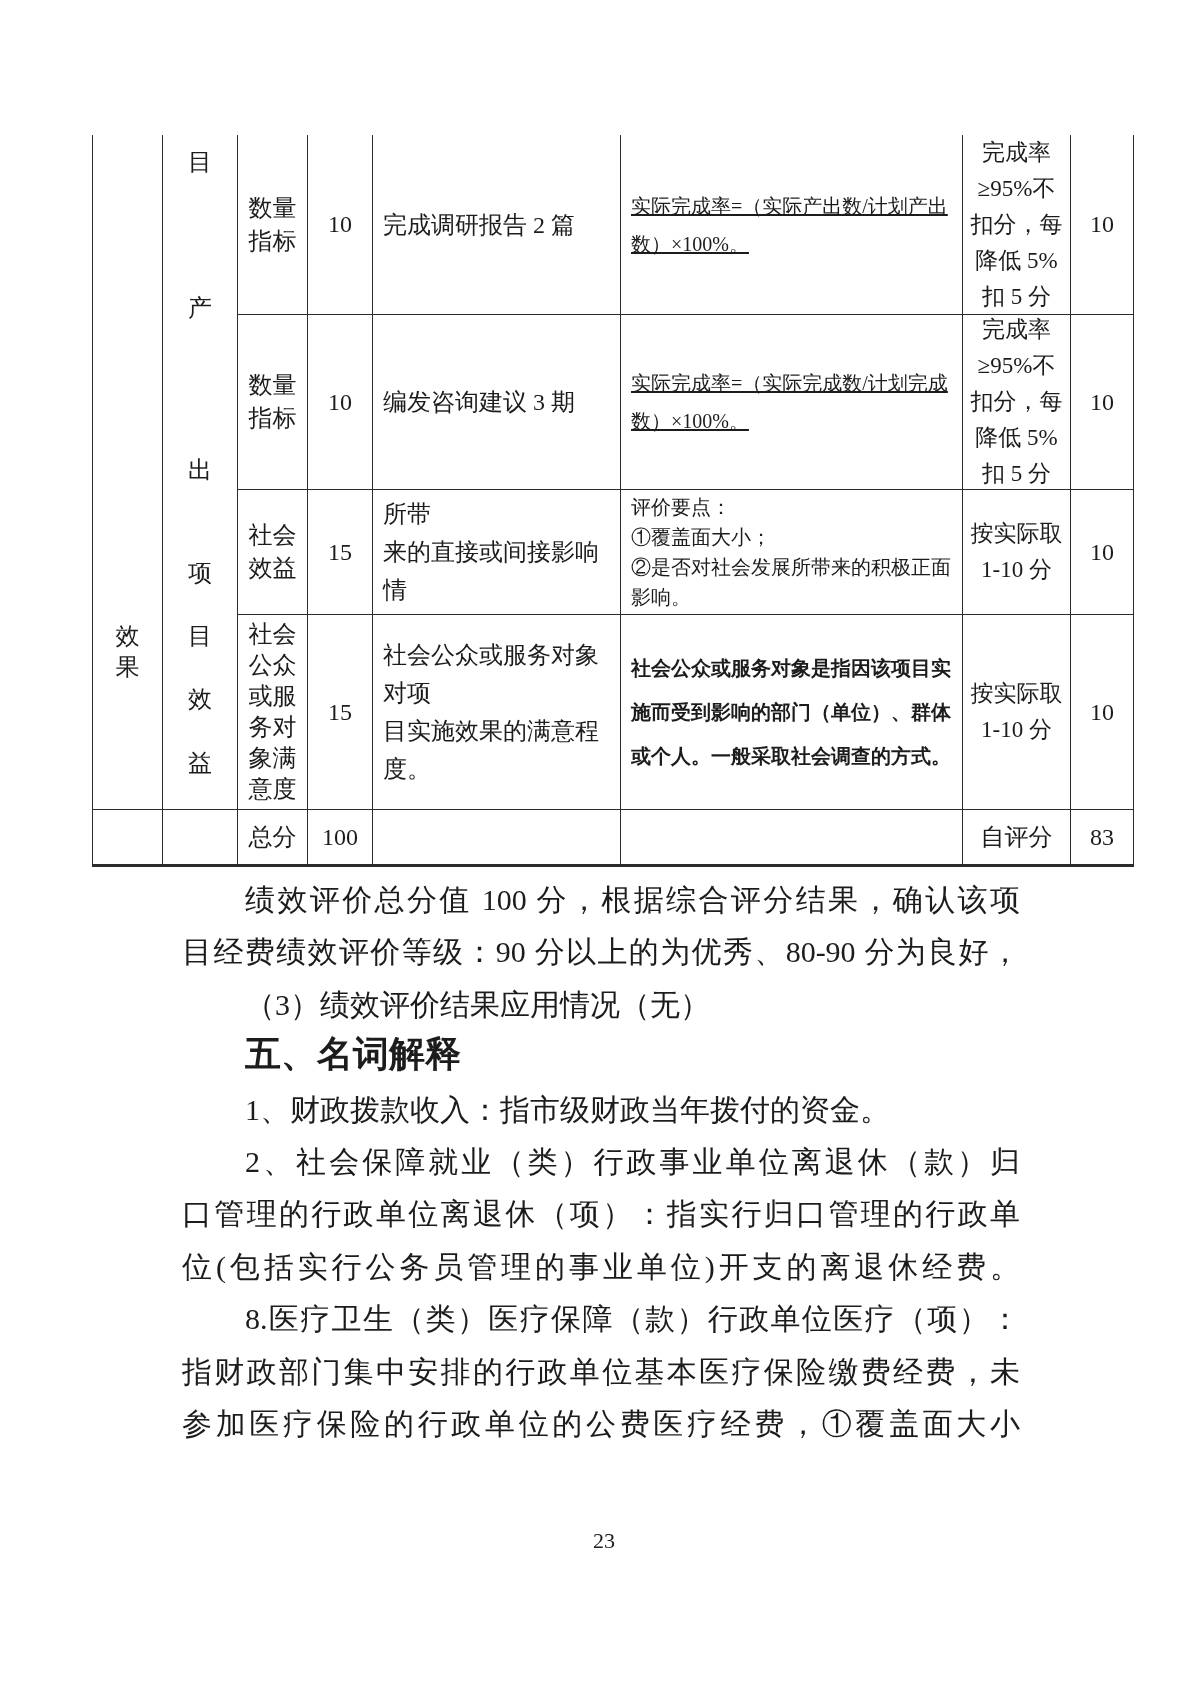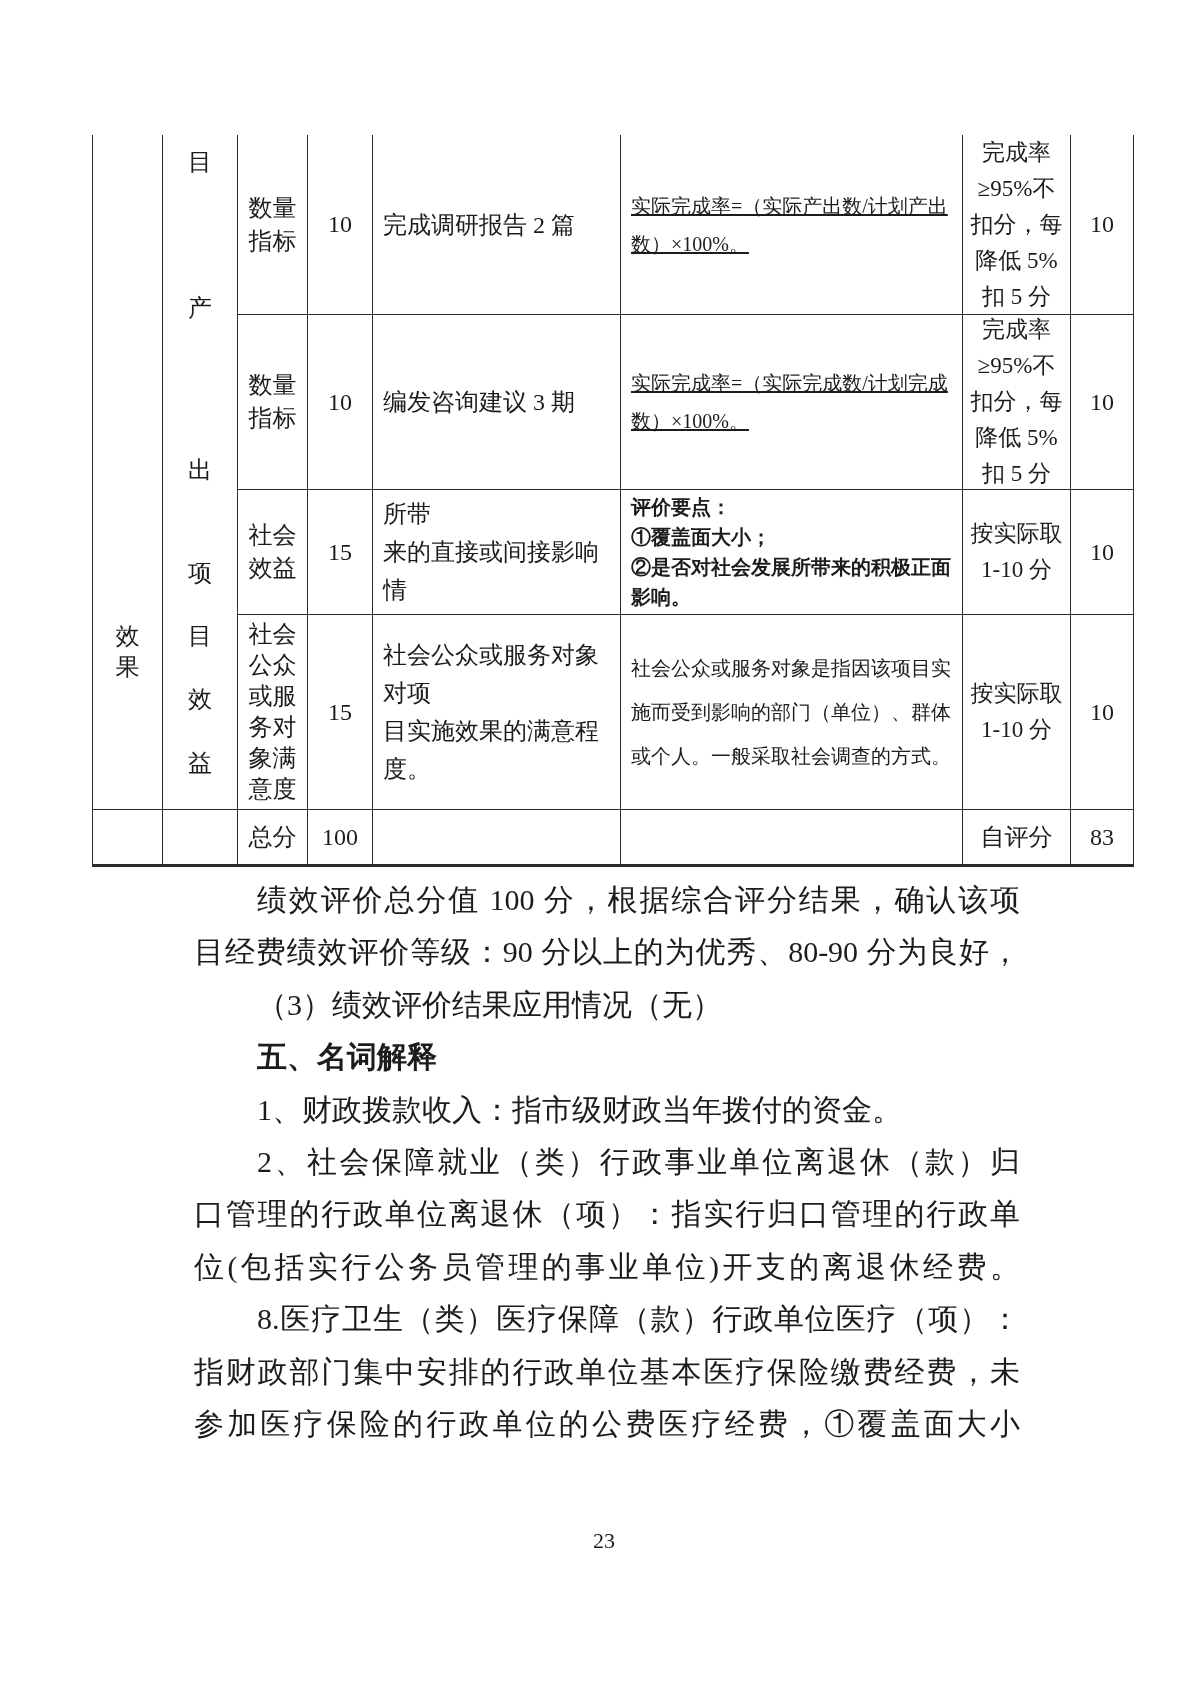--- a/index.html
+++ b/index.html
@@ -32,48 +32,47 @@
     font-size:24px;
     overflow:hidden;
   }
   .pre{white-space:pre-line;}
   .left{justify-content:flex-start;text-align:left;}
   .center{text-align:center;}
   .ind{font-size:24px;line-height:33px;}
   .num{font-size:24px;}
   .desc{font-size:24px;line-height:38px;padding:0 10px;}
   .method{font-size:20px;padding:2px 10px;}
-  .lh-tight{line-height:30px;font-weight:bold;}
+  .lh-tight{line-height:30px;}
   .lh-mid{line-height:38px;text-decoration:underline;}
   .lh-loose{line-height:44px;}
   .rule{font-size:23px;line-height:36px;padding:0 4px;}
   .vgroup{align-items:flex-start;}
   .vlabel{
     position:absolute;left:0;width:100%;
     text-align:center;font-size:24px;line-height:31px;
   }
   .vchar{
     position:absolute;left:0;width:100%;
     text-align:center;font-size:24px;line-height:26px;
   }
   
   .bodytext{
     position:absolute;left:182px;top:874px;width:838px;
     font-size:30px;
   }
   .bline{
     height:52.4px;line-height:52.4px;
     text-align:left;
-    margin-left:12px;
   }
   .indent{padding-left:63px;}
   .fill{text-align:justify;text-align-last:justify;text-justify:inter-ideograph;}
   .heading{
-    font-family:Liberation Sans, sans-serif;
-    font-weight:bold;font-size:30px;
+    font-family:Liberation Mono, monospace;
+    font-weight:bold;font-size:36px;
   }
   .pagenum{
     position:absolute;left:4px;top:1528px;width:100%;
     text-align:center;font-size:22px;
   }
 </style>
 </head>
 <body>
 
 <div class="page">
@@ -137,21 +136,21 @@
 
     <div class="cell ind pre center" style="grid-column:3;grid-row:4;line-height:31px;">社会
 公众
 或服
 务对
 象满
 意度</div>
     <div class="cell num" style="grid-column:4;grid-row:4;">15</div>
     <div class="cell desc pre left" style="grid-column:5;grid-row:4;">社会公众或服务对象对项
 目实施效果的满意程度。</div>
-    <div class="cell method lh-loose pre left" style="grid-column:6;grid-row:4;">社会公众或服务对象是指因该项目实
+    <div class="cell method lh-loose pre left" style="grid-column:6;grid-row:4;font-weight:bold;">社会公众或服务对象是指因该项目实
 施而受到影响的部门（单位）、群体
 或个人。一般采取社会调查的方式。</div>
     <div class="cell rule pre center" style="grid-column:7;grid-row:4;">按实际取
 1-10 分</div>
     <div class="cell num" style="grid-column:8;grid-row:4;">10</div>
 
     <div class="cell" style="grid-column:1;grid-row:5;"></div>
     <div class="cell" style="grid-column:2;grid-row:5;"></div>
     <div class="cell" style="grid-column:3;grid-row:5;">总分</div>
     <div class="cell num" style="grid-column:4;grid-row:5;">100</div>

